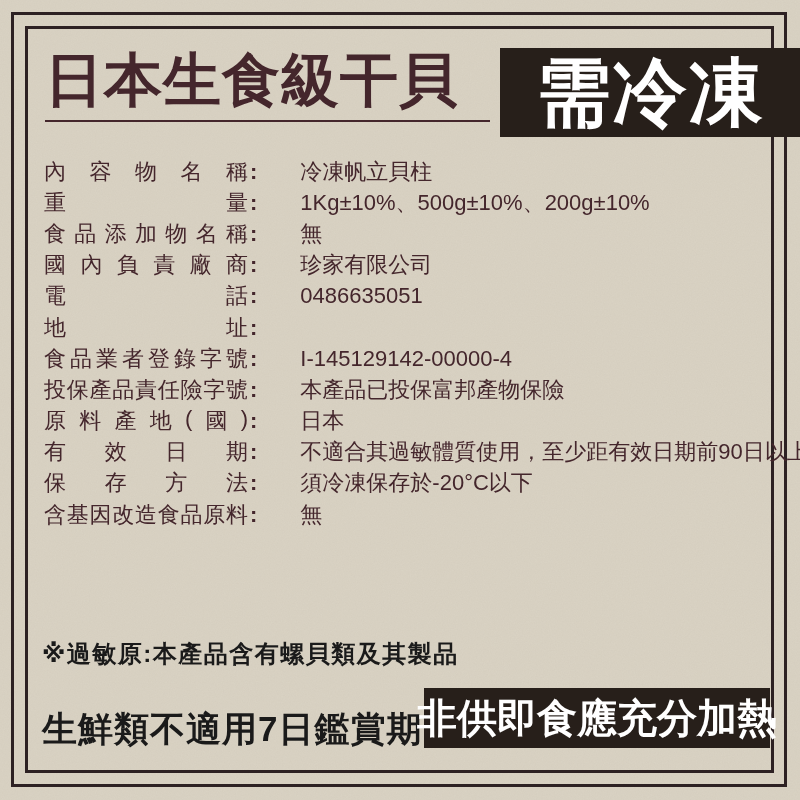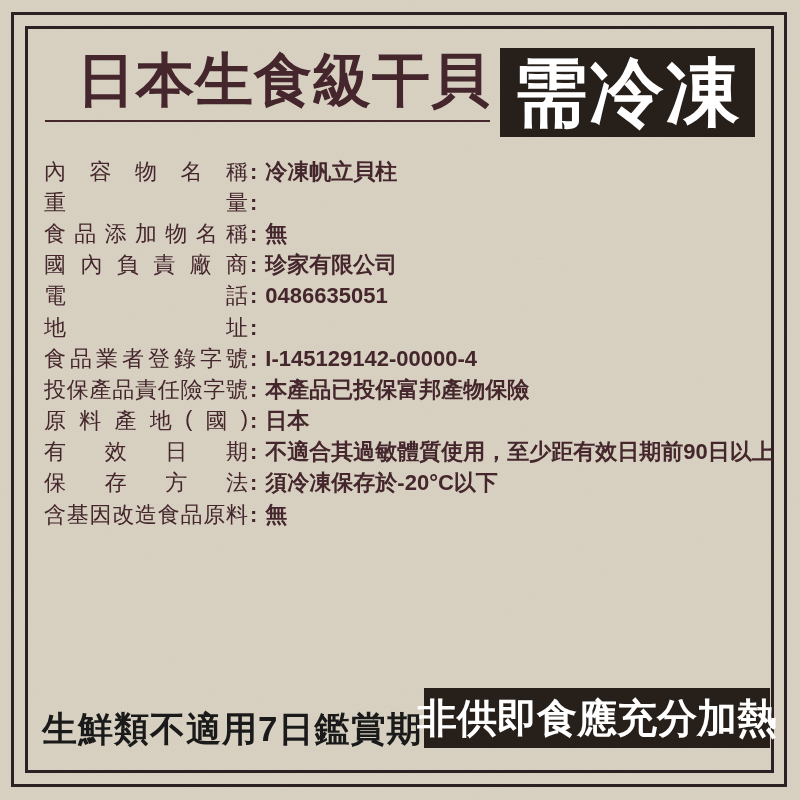--- a/index.html
+++ b/index.html
@@ -9,41 +9,41 @@
     --badge-bg:#271f1a;
     --badge-fg:#ffffff;
   }
   html,body{margin:0;padding:0;}
   body{
     width:800px;height:800px;
     background:var(--paper);
     font-family:"Liberation Sans","DejaVu Sans",sans-serif;
     position:relative;overflow:hidden;
   }
-  .page{position:absolute;inset:0;width:800px;height:800px;text-align:right;}
+  .page{position:absolute;inset:0;width:800px;height:800px;}
   .texture{position:absolute;inset:0;pointer-events:none;opacity:.55;}
   .outer-border{
     position:absolute;left:11px;top:12px;right:13px;bottom:13px;
     border:3px solid #2d2123;pointer-events:none;
   }
   .inner-border{
     position:absolute;left:25px;top:26px;right:26px;bottom:27px;
     border:3px solid #2d2123;pointer-events:none;
   }
   .title{
     position:absolute;left:45px;top:47px;width:445px;height:66px;
     font-size:58px;font-weight:900;color:var(--ink);
     letter-spacing:1px;line-height:66px;white-space:nowrap;
   }
   .title-underline{
     position:absolute;left:45px;top:120px;width:445px;height:2px;
     background:var(--ink);
   }
   .badge-top{
-    position:absolute;left:500px;top:48px;width:255px;height:89px;
+    position:absolute;left:500px;top:48px;width:301px;height:89px;
     background:var(--badge-bg);color:var(--badge-fg);
     display:flex;align-items:center;justify-content:center;
     font-size:74px;font-weight:900;letter-spacing:2px;line-height:89px;
     white-space:nowrap;
   }
   .fields{
     position:absolute;left:44px;top:156px;right:30px;
   }
   .field-row{
     height:31.2px;display:flex;align-items:center;
@@ -51,21 +51,21 @@
   }
   .field-label{
     width:204px;display:flex;justify-content:space-between;
     font-weight:500;flex:0 0 auto;
   }
   .field-label span{display:inline-block;}
   .field-colon{
     flex:0 0 auto;font-weight:700;margin:0 8px 0 2px;
   }
   .field-value{
-    font-weight:700;letter-spacing:0;
+    font-weight:400;letter-spacing:0;margin-left:35px;
   }
   .allergen{
     position:absolute;left:42px;top:638px;
     color:var(--black);font-weight:700;font-size:24px;
     letter-spacing:1.5px;line-height:31px;white-space:nowrap;
   }
   .allergen-line2{padding-left:23px;}
   .fresh-note{
     position:absolute;left:42px;top:706px;
     color:var(--black);font-weight:900;font-size:35px;
@@ -111,20 +111,21 @@
         </div>
         <span class="field-colon">:</span>
         <div class="field-value">冷凍帆立貝柱</div>
       </div>
       <div class="field-row">
         <div class="field-label">
           <span>重</span>
           <span>量</span>
         </div>
         <span class="field-colon">:</span>
+        <div class="field-value">1Kg±10%、500g±10%、200g±10%</div>
       </div>
       <div class="field-row">
         <div class="field-label">
           <span>食</span>
           <span>品</span>
           <span>添</span>
           <span>加</span>
           <span>物</span>
           <span>名</span>
           <span>稱</span>
@@ -232,19 +233,20 @@
           <span>品</span>
           <span>原</span>
           <span>料</span>
         </div>
         <span class="field-colon">:</span>
         <div class="field-value">無</div>
       </div>
     </div>
 
   <div class="allergen">
+    <div class="allergen-line1">※過敏原:本產品含有螺貝類及其製品</div>
   </div>
 
   <div class="fresh-note">生鮮類不適用7日鑑賞期</div>
 
   <div class="badge-bottom">非供即食應充分加熱</div>
 
 </div>
 
 </body></html>

